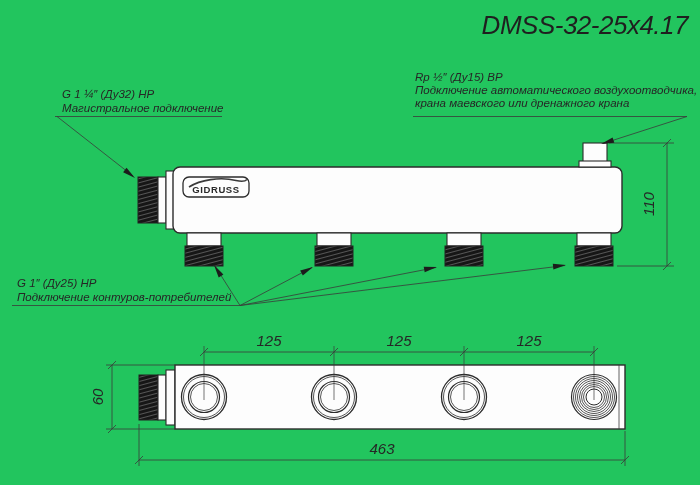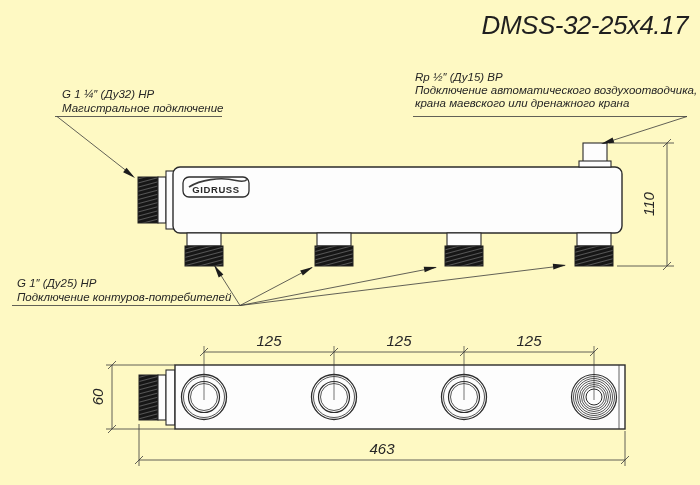--- a/index.html
+++ b/index.html
@@ -1,17 +1,17 @@
 <!DOCTYPE html>
 <html><head>
 <meta charset="utf-8">
 <style>
   html,body{margin:0;padding:0;background:#e8e8e8;}
   #stage{
-    position:relative;width:700px;height:485px;background:#fef9c3;
+    position:relative;width:700px;height:485px;background:#22c55e;
     font-family:"Liberation Sans",sans-serif;overflow:hidden;
   }
   svg text{font-family:"Liberation Sans",sans-serif;fill:#262626;}
   .callout{font-style:italic;font-size:11.5px;}
   .dim{font-style:italic;font-size:15px;}
   .titletxt{font-style:italic;font-size:26px;letter-spacing:-0.5px;fill:#1f1f1f;}
   .logotxt{font-size:9.5px;font-weight:bold;letter-spacing:0.6px;fill:#2a2a2a;}
   .thin{stroke:#3a3a3a;stroke-width:0.8;fill:none;}
   .thick{stroke:#2b2b2b;stroke-width:1.4;fill:#fdfdfd;}
   .mid{stroke:#2b2b2b;stroke-width:1.1;fill:#fdfdfd;}

